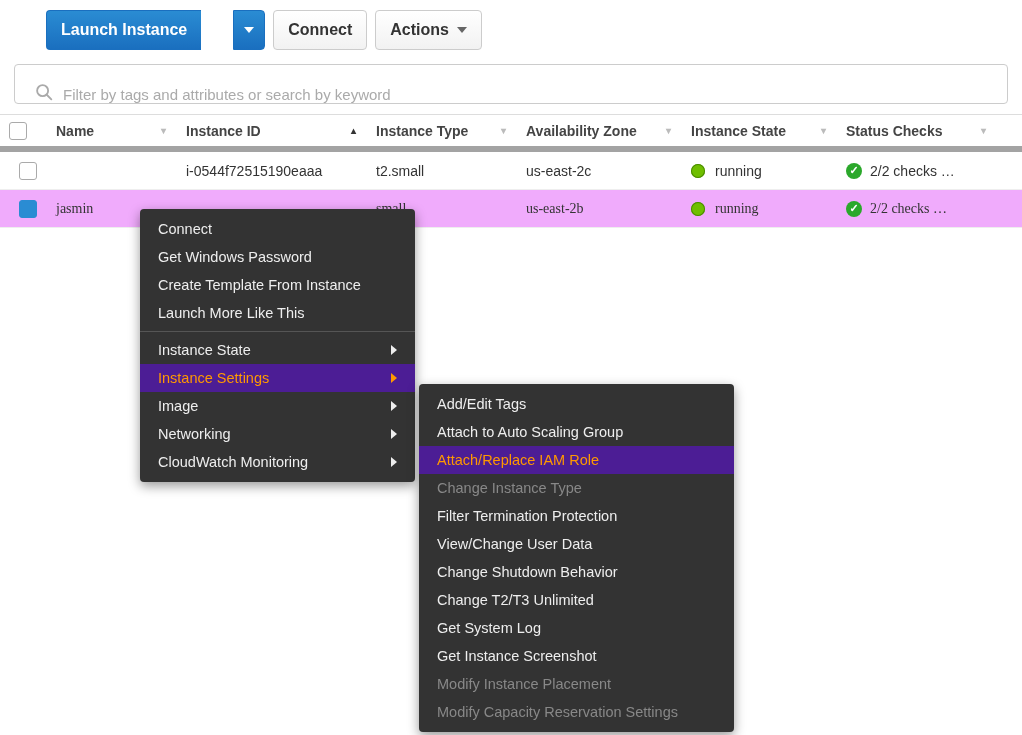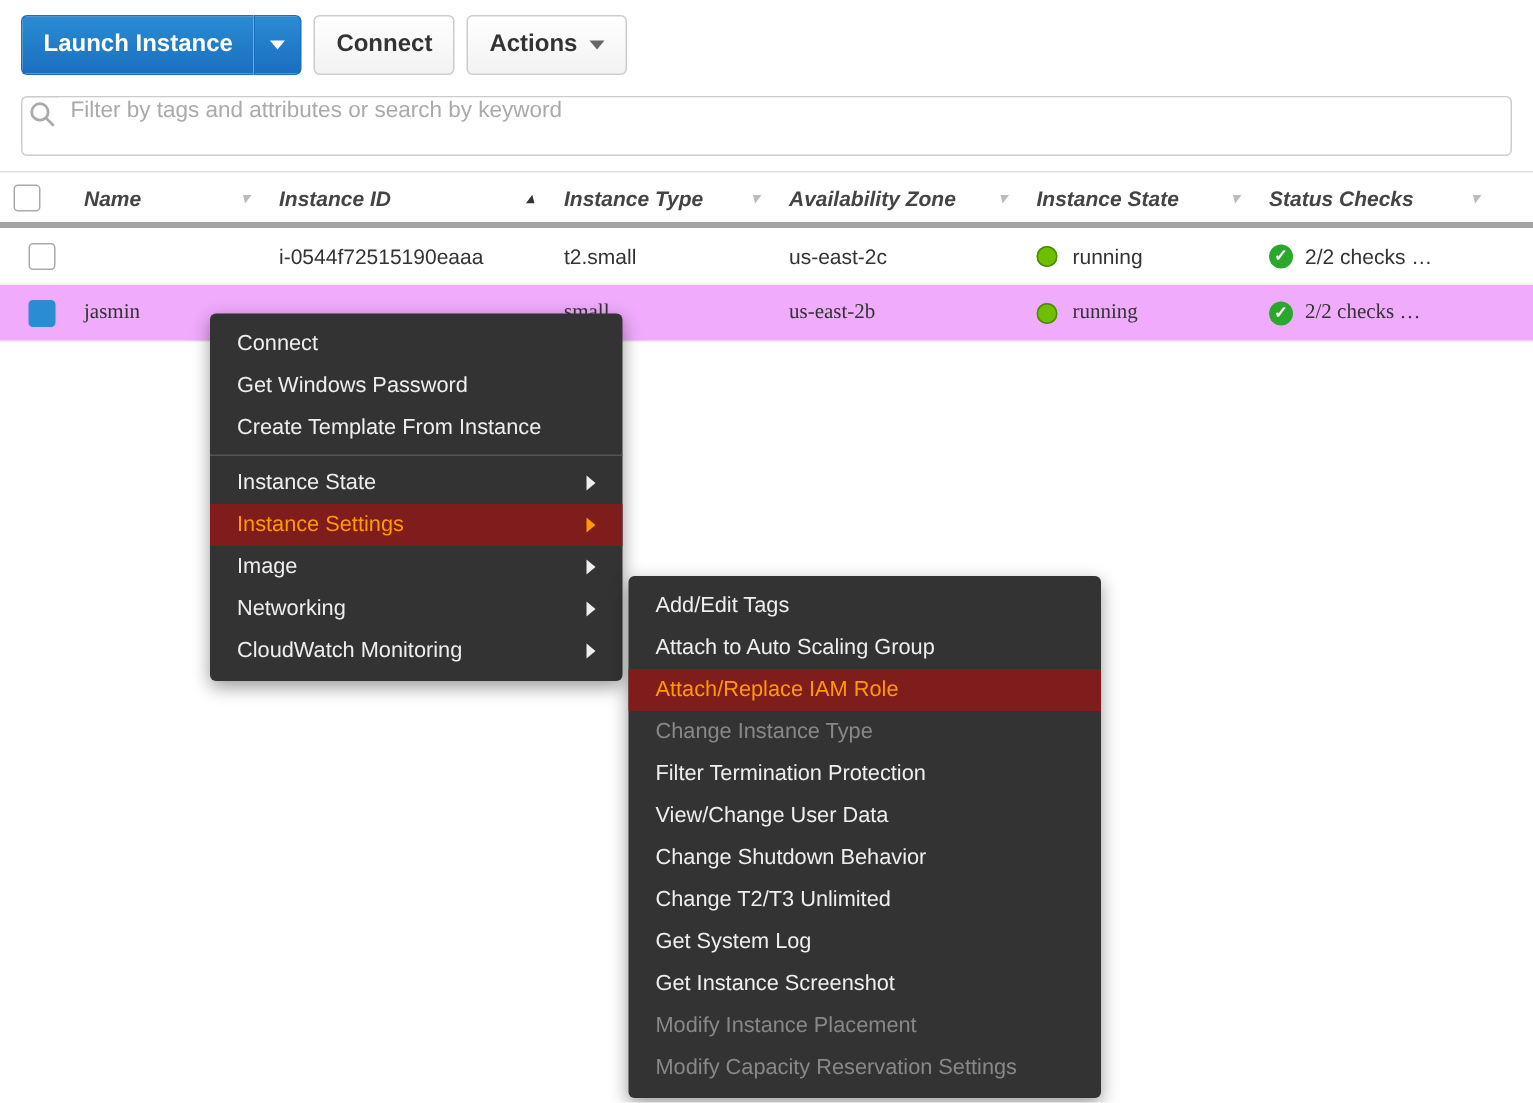--- a/index.html
+++ b/index.html
@@ -31,40 +31,41 @@
   font-size: 16px;
   color: #333;
   cursor: pointer;
   font-weight: 600;
   user-select: none;
 }
 .btn-primary {
   background: linear-gradient(#2a8cd3,#1a6fbf);
   border-color: #1a6fbf;
   color: #fff;
+  margin-left: 32px;
 }
 .btn-split {
   display: inline-flex;
 }
 .btn-split .main { border-radius: 4px 0 0 4px; border-right: none; }
 .btn-split .chev { border-radius: 0 4px 4px 0; padding: 0 10px; }
 .chev-down {
   width: 0; height: 0;
   border-left: 5px solid transparent;
   border-right: 5px solid transparent;
   border-top: 6px solid currentColor;
 }
 .search-wrap {
   margin: 4px 14px 10px;
   border: 1px solid #ccc;
   border-radius: 4px;
   display: flex;
-  align-items: flex-start;
+  align-items: flex-end;
   height: 40px;
-  padding: 0 2px;
+  padding: 0 18px;
 }
 .search-wrap svg { flex: 0 0 auto; }
 .search-wrap input {
   flex: 1;
   border: none;
   outline: none;
   font-size: 15px;
   color: #333;
   padding: 0 8px;
 }
@@ -74,23 +75,22 @@
 }
 .thead, .trow {
   display: grid;
   grid-template-columns: 56px 130px 190px 150px 165px 155px 160px;
   align-items: center;
   min-height: 38px;
   border-bottom: 1px solid #eee;
 }
 .thead {
   border-top: 1px solid #ddd;
-  border-bottom: 4px solid #a3a3a3;
+  border-bottom: 6px solid #a3a3a3;
   background: #fff;
-  font-style: italic;
 }
 .th {
   font-weight: 700;
   color: #444;
   font-size: 14px;
   position: relative;
   padding-right: 20px;
   cursor: pointer;
   display: flex;
   align-items: center;
@@ -139,21 +139,21 @@
   font-size: 14.5px;
 }
 .menu-item {
   padding: 6px 18px;
   display: flex;
   align-items: center;
   justify-content: space-between;
   cursor: pointer;
   white-space: nowrap;
 }
-.menu-item.hl { background:#7f1d1d; color:#ff9900; }
+.menu-item.hl { background:#4c1d95; color:#ff9900; }
 .menu-item.disabled { color:#888; cursor:default; }
 .menu-sep { height:1px; background:#555; margin:4px 0; }
 .menu-arrow {
   width:0; height:0;
   border-top:5px solid transparent;
   border-bottom:5px solid transparent;
   border-left:6px solid currentColor;
 }
 .menu1 { top:209px; left:140px; }
 .menu2 { top:384px; left:419px; min-width:315px; }
@@ -249,20 +249,21 @@
         <span class="check-green">✓</span>
         <span>2/2 checks …</span>
       </div>
   </div>
 </div>
 
 <div class="menu menu1">
   <div class="menu-item">Connect</div>
   <div class="menu-item">Get Windows Password</div>
   <div class="menu-item">Create Template From Instance</div>
+  <div class="menu-item">Launch More Like This</div>
   <div class="menu-sep"></div>
   <div class="menu-item">
     <span>Instance State</span>
       <span class="menu-arrow"></span>
   </div>
   <div class="menu-item hl">
     <span>Instance Settings</span>
       <span class="menu-arrow"></span>
   </div>
   <div class="menu-item">

